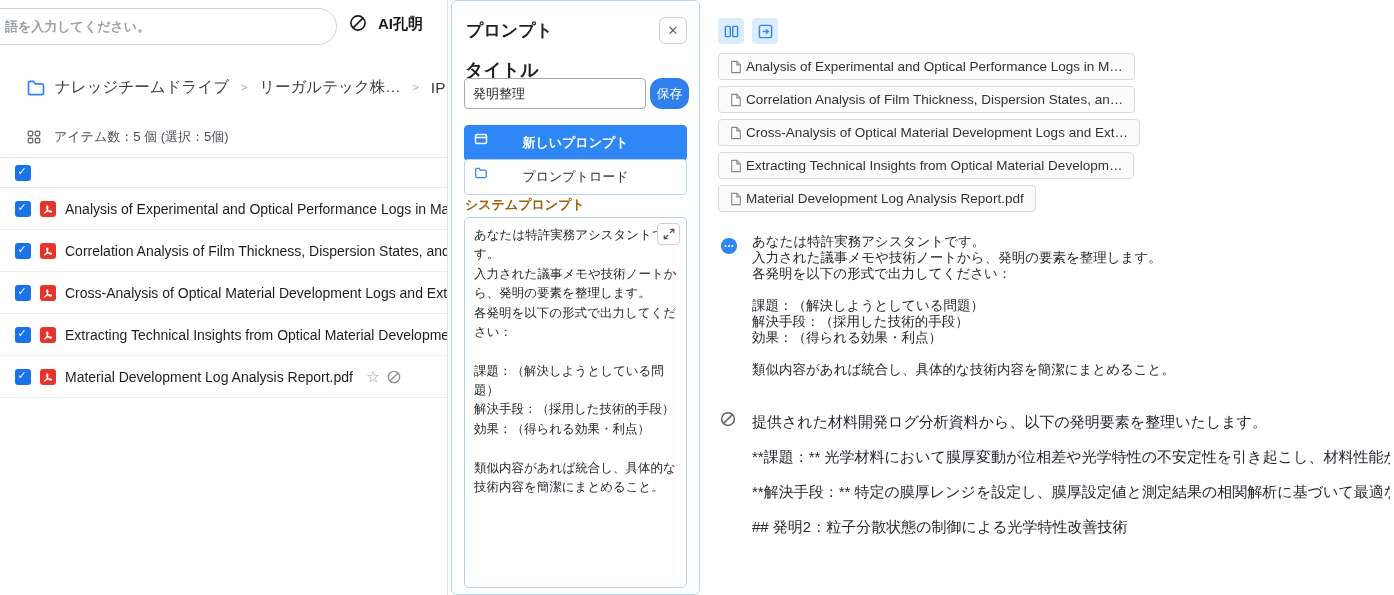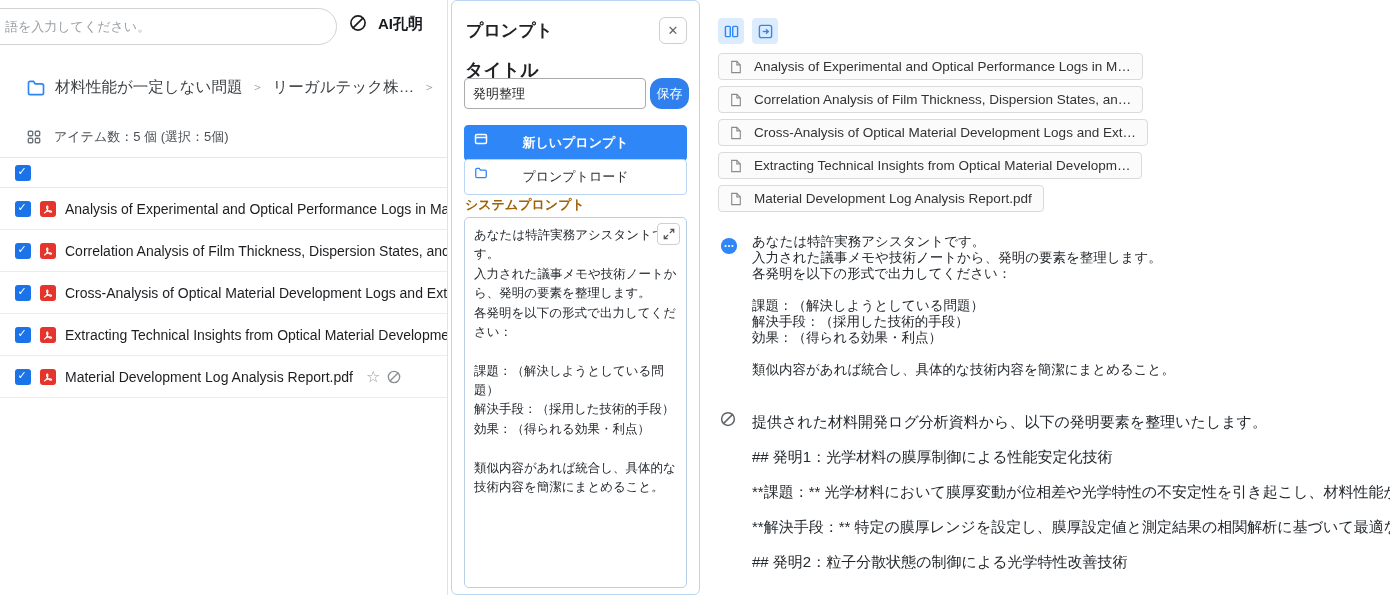--- a/index.html
+++ b/index.html
@@ -2,21 +2,21 @@
 <html><head>
 <meta charset="utf-8">
 <style>
   * { margin:0; padding:0; box-sizing:border-box; }
   html,body { width:1394px; height:595px; background:#fff; font-family:"Liberation Sans","DejaVu Sans",sans-serif; overflow:hidden; }
   .page { position:relative; width:1394px; height:595px; background:#fff; overflow:hidden; }
 
   
   .left-panel { position:absolute; left:0; top:0; width:448px; height:595px; border-right:1px solid #dfe3e8; background:#fff; }
   .search-pill { position:absolute; left:-30px; top:8px; width:367px; height:37px; border:1px solid #d2d2d2; border-radius:19px; background:#fff; display:flex; align-items:center; padding:0 30px 0 34px; }
-  .search-pill input { border:none; outline:none; flex:1; font-size:13px; color:#333; background:transparent; font-family:inherit; }
+  .search-pill input { border:none; outline:none; flex:1; font-size:13px; color:#333; background:transparent; font-family:inherit;font-weight:bold; }
   .search-pill input::placeholder { color:#9aa0a6; }
   .caret { position:absolute; right:30px; top:13px; font-size:9px; color:#555; }
   .ai-btn { position:absolute; left:348px; top:13px; display:flex; align-items:center; gap:10px; border:none; background:none; font-weight:700; font-size:15px; color:#16181c; cursor:pointer; font-family:inherit; }
   .breadcrumb { position:absolute; left:26px; top:77px; right:2px; display:flex; align-items:center; gap:9px; font-size:15.5px; color:#3c4043; white-space:nowrap; overflow:hidden; }
   .bc-sep { color:#9aa0a6; font-size:12px; }
   .itemcount { position:absolute; left:27px; top:128px; display:flex; align-items:center; gap:13px; font-size:13px; color:#4a4f55; }
   .filelist { position:absolute; left:0; top:157px; right:0; border-top:1px solid #e7e7e7; }
   .selrow { height:30px; border-bottom:1px solid #e7e7e7; display:flex; align-items:center; padding-left:15px; }
   .frow { height:42px; border-bottom:1px solid #ececec; display:flex; align-items:center; gap:9px; padding-left:15px; white-space:nowrap; overflow:hidden; cursor:pointer; }
   .cb { width:16px; height:16px; min-width:16px; background:#1a73e8; border-radius:3px; position:relative; }
@@ -38,21 +38,21 @@
   .pp-btn .btn-ic { position:absolute; left:9px; top:6px; display:flex; }
   .pp-label-sys { position:absolute; left:13px; top:195px; font-size:13px; font-weight:700; color:#a16207; }
   .pp-textarea { position:absolute; left:12px; right:12px; top:216px; height:371px; border:1px solid #b9cfe8; border-radius:5px; padding:8px 9px; font-size:12.5px; line-height:1.55; color:#24292e; resize:none; outline:none; font-family:inherit; }
   .pp-expand { position:absolute; right:19px; top:222px; width:23px; height:22px; background:#fff; border:1px solid #cfcfcf; border-radius:4px; display:flex; align-items:center; justify-content:center; cursor:pointer; z-index:2; }
 
   
   .chat-panel { position:absolute; left:710px; top:0; right:0; bottom:0; background:#fff; }
   .tool-btn { position:absolute; top:18px; width:26px; height:26px; background:#ddecfc; border:none; border-radius:4px; display:flex; align-items:center; justify-content:center; cursor:pointer; }
   .tool-1 { left:8px; } .tool-2 { left:42px; }
   .chips { position:absolute; left:8px; top:53px; display:flex; flex-direction:column; align-items:flex-start; gap:6px; }
-  .chip { display:inline-flex; align-items:center; gap:12px; height:27px; padding:0 11px; background:#fbfbfb; border:1px solid #dadada; border-radius:4px; font-size:13.5px; color:#333; white-space:nowrap; cursor:pointer; }
+  .chip { display:inline-flex; align-items:center; gap:4px; height:27px; padding:0 11px; background:#fbfbfb; border:1px solid #dadada; border-radius:4px; font-size:13.5px; color:#333; white-space:nowrap; cursor:pointer; }
   .msg-icon-user { position:absolute; left:10px; top:237px; }
   .user-msg { position:absolute; left:42px; top:234px; width:645px; font-size:13.5px; line-height:16px; color:#24292e; white-space:pre-line; }
   .msg-icon-ai { position:absolute; left:9px; top:410px; }
   .ai-msg { position:absolute; left:42px; top:413px; right:4px; }
   .ai-p { font-size:15px; line-height:17px; color:#24292e; margin-bottom:18px; white-space:nowrap; overflow:hidden; }
 </style>
 </head>
 <body>
 
 <div class="page">
@@ -73,21 +73,21 @@
       </span>
       <span>AI孔明</span>
     </button>
 
     <div class="breadcrumb">
       <span style="display:flex;">
         <svg width="20" height="20" viewBox="0 0 24 24" fill="none" stroke="#2e86f7" stroke-width="2">
             <path d="M3 6a2 2 0 0 1 2-2h4l2 3h8a2 2 0 0 1 2 2v9a2 2 0 0 1-2 2H5a2 2 0 0 1-2-2z"></path>
           </svg>
       </span>
-      <span>材料性能が一定しない問題</span>
+      <span>ナレッジチームドライブ</span>
       <span class="bc-sep">＞</span>
       <span>リーガルテック株…</span>
       <span class="bc-sep">＞</span>
       <span>IPG</span>
     </div>
 
     <div class="itemcount">
       <span style="display:flex;">
         <svg width="14" height="14" viewBox="0 0 16 16" fill="none" stroke="#6f7479" stroke-width="1.6">
             <rect x="1.5" y="1.5" width="5" height="5" rx="1"></rect>
@@ -308,20 +308,19 @@
 類似内容があれば統合し、具体的な技術内容を簡潔にまとめること。</div>
 
     <span class="msg-icon-ai">
       <svg width="18" height="18" viewBox="0 0 24 24" fill="none" stroke="#5f6368" stroke-width="2">
           <circle cx="12" cy="12" r="8.5"></circle>
           <line x1="5.5" y1="18.5" x2="18.5" y2="5.5"></line>
         </svg>
     </span>
     <div class="ai-msg">
       <div class="ai-p">提供された材料開発ログ分析資料から、以下の発明要素を整理いたします。</div>
-      <div class="ai-p">## 発明1：光学材料の膜厚制御による性能安定化技術</div>
       <div class="ai-p">**課題：** 光学材料において膜厚変動が位相差や光学特性の不安定性を引き起こし、材料性能が一定しない問題</div>
       <div class="ai-p">**解決手段：** 特定の膜厚レンジを設定し、膜厚設定値と測定結果の相関解析に基づいて最適な膜厚条件を制御する技術</div>
       <div class="ai-p">## 発明2：粒子分散状態の制御による光学特性改善技術</div>
     </div>
   </section>
 
 </div>
 
 </body></html>

